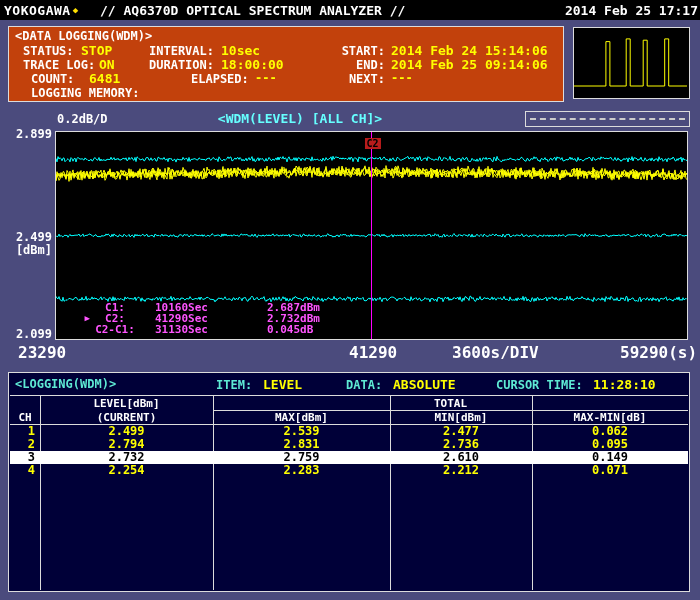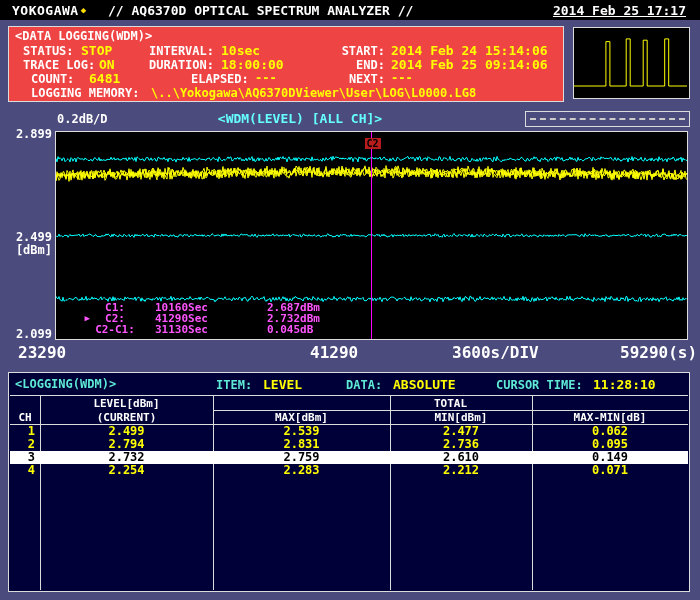--- a/index.html
+++ b/index.html
@@ -1,26 +1,26 @@
 <!DOCTYPE html>
 <html><head>
 <meta charset="utf-8">
 <style>
   html,body{margin:0;padding:0;background:#222;}
   .screen{position:relative;width:700px;height:600px;background:#4b4b7d;
     font-family:"DejaVu Sans Mono","Liberation Mono",monospace;font-weight:bold;overflow:hidden;}
   
   .titlebar{position:absolute;left:0;top:0;width:700px;height:20px;background:#000;
     display:flex;align-items:center;color:#fff;font-size:13px;}
-  .logo{margin-left:12px;letter-spacing:0.5px;}
+  .logo{margin-left:4px;letter-spacing:0.5px;}
   .diamond{color:#ffe000;font-size:9px;margin-left:2px;}
   .apptitle{margin-left:22px;}
-  .datetime{margin-left:auto;margin-right:14px;text-decoration:underline;}
-  
-  .log-panel{position:absolute;left:8px;top:26px;width:556px;height:76px;background:#ef4444;
+  .datetime{margin-left:auto;margin-right:2px;}
+  
+  .log-panel{position:absolute;left:8px;top:26px;width:556px;height:76px;background:#c2410c;
     border:1px solid #dcdcdc;box-sizing:border-box;}
   .lp{position:absolute;font-size:12px;color:#fff;white-space:nowrap;}
   .lpv{position:absolute;font-size:12px;color:#ffff00;white-space:nowrap;}
   .big{font-size:13px;}
   .f-hdr{left:6px;top:2px;}
   .f-status-l{left:14px;top:17px}.f-status-v{left:72px;top:16px}
   .f-int-l{left:140px;top:17px}.f-int-v{left:212px;top:16px}
   .f-start-l{left:320px;top:17px;width:56px;text-align:right}.f-start-v{left:382px;top:16px}
   .f-trace-l{left:14px;top:31px}.f-trace-v{left:90px;top:30px}
   .f-dur-l{left:140px;top:31px}.f-dur-v{left:212px;top:30px}
@@ -48,21 +48,21 @@
   .chart-box svg{display:block;}
   .cursor-badge{position:absolute;top:6px;transform:translateX(-50%);background:#b91c1c;color:#000;
     font-size:10px;line-height:11px;padding:0 2px;}
   .cursor-info{position:absolute;left:22px;top:170px;font-size:11px;color:#ff55ff;}
   .ci-row{display:flex;line-height:11px;}
   .ci-arrow{width:12px;text-align:right;margin-right:2px;font-size:9px;}
   .ci-name{width:46px;text-align:center;}
   .ci-time{width:112px;margin-left:17px;}
   
   .xlab{position:absolute;top:343px;font-size:16px;color:#fff;white-space:nowrap;}
-  .x-left{left:18px}.x-cursor{left:310px;width:44px;text-align:left}
+  .x-left{left:18px}.x-cursor{left:349px;width:44px;text-align:left}
   .x-div{left:452px}.x-right{left:620px;width:70px;text-align:right}
   
   .table-panel{position:absolute;left:8px;top:372px;width:682px;height:220px;background:#000038;
     border:1px solid #dcdcdc;box-sizing:border-box;}
   .tp{position:absolute;font-size:12px;color:#5eead4;white-space:nowrap;}
   .tpv{position:absolute;font-size:13px;color:#ffff00;white-space:nowrap;}
   .tp-h{left:6px;top:4px}
   .tp-item-l{left:207px;top:5px}.tp-item-v{left:254px;top:4px}
   .tp-data-l{left:337px;top:5px}.tp-data-v{left:384px;top:4px}
   .tp-ct-l{left:487px;top:5px}.tp-ct-v{left:584px;top:4px}
@@ -113,21 +113,20 @@
     <span class="lpv big f-dur-v">18:00:00</span>
     <span class="lp f-end-l">END:</span>
     <span class="lpv big f-end-v">2014 Feb 25 09:14:06</span>
     <span class="lp f-count-l">COUNT:</span>
     <span class="lpv big f-count-v">6481</span>
     <span class="lp f-el-l">ELAPSED:</span>
     <span class="lpv f-el-v">---</span>
     <span class="lp f-next-l">NEXT:</span>
     <span class="lpv f-next-v">---</span>
     <span class="lp f-mem-l">LOGGING MEMORY:</span>
-    <span class="lpv f-mem-v">\..\Yokogawa\AQ6370DViewer\User\LOG\L0000.LG8</span>
   </div>
 
   <div class="preview">
     <svg id="preview-svg" width="115" height="70" viewBox="0 0 115 70">
         <path d="M0 58L31.9 58L31.9 13.6L35.9 13.6L35.9 58L52.2 58L52.2 10.9L56.2 10.9L56.2 58L69.2 58L69.2 12.2L73.2 12.2L73.2 58L90.7 58L90.7 10.9L94.7 10.9L94.7 58L113 58" fill="none" stroke="#ffff00" stroke-width="1"></path>
       </svg>
   </div>
 
   <div class="marker-legend">
     <div class="dash-line"></div>

